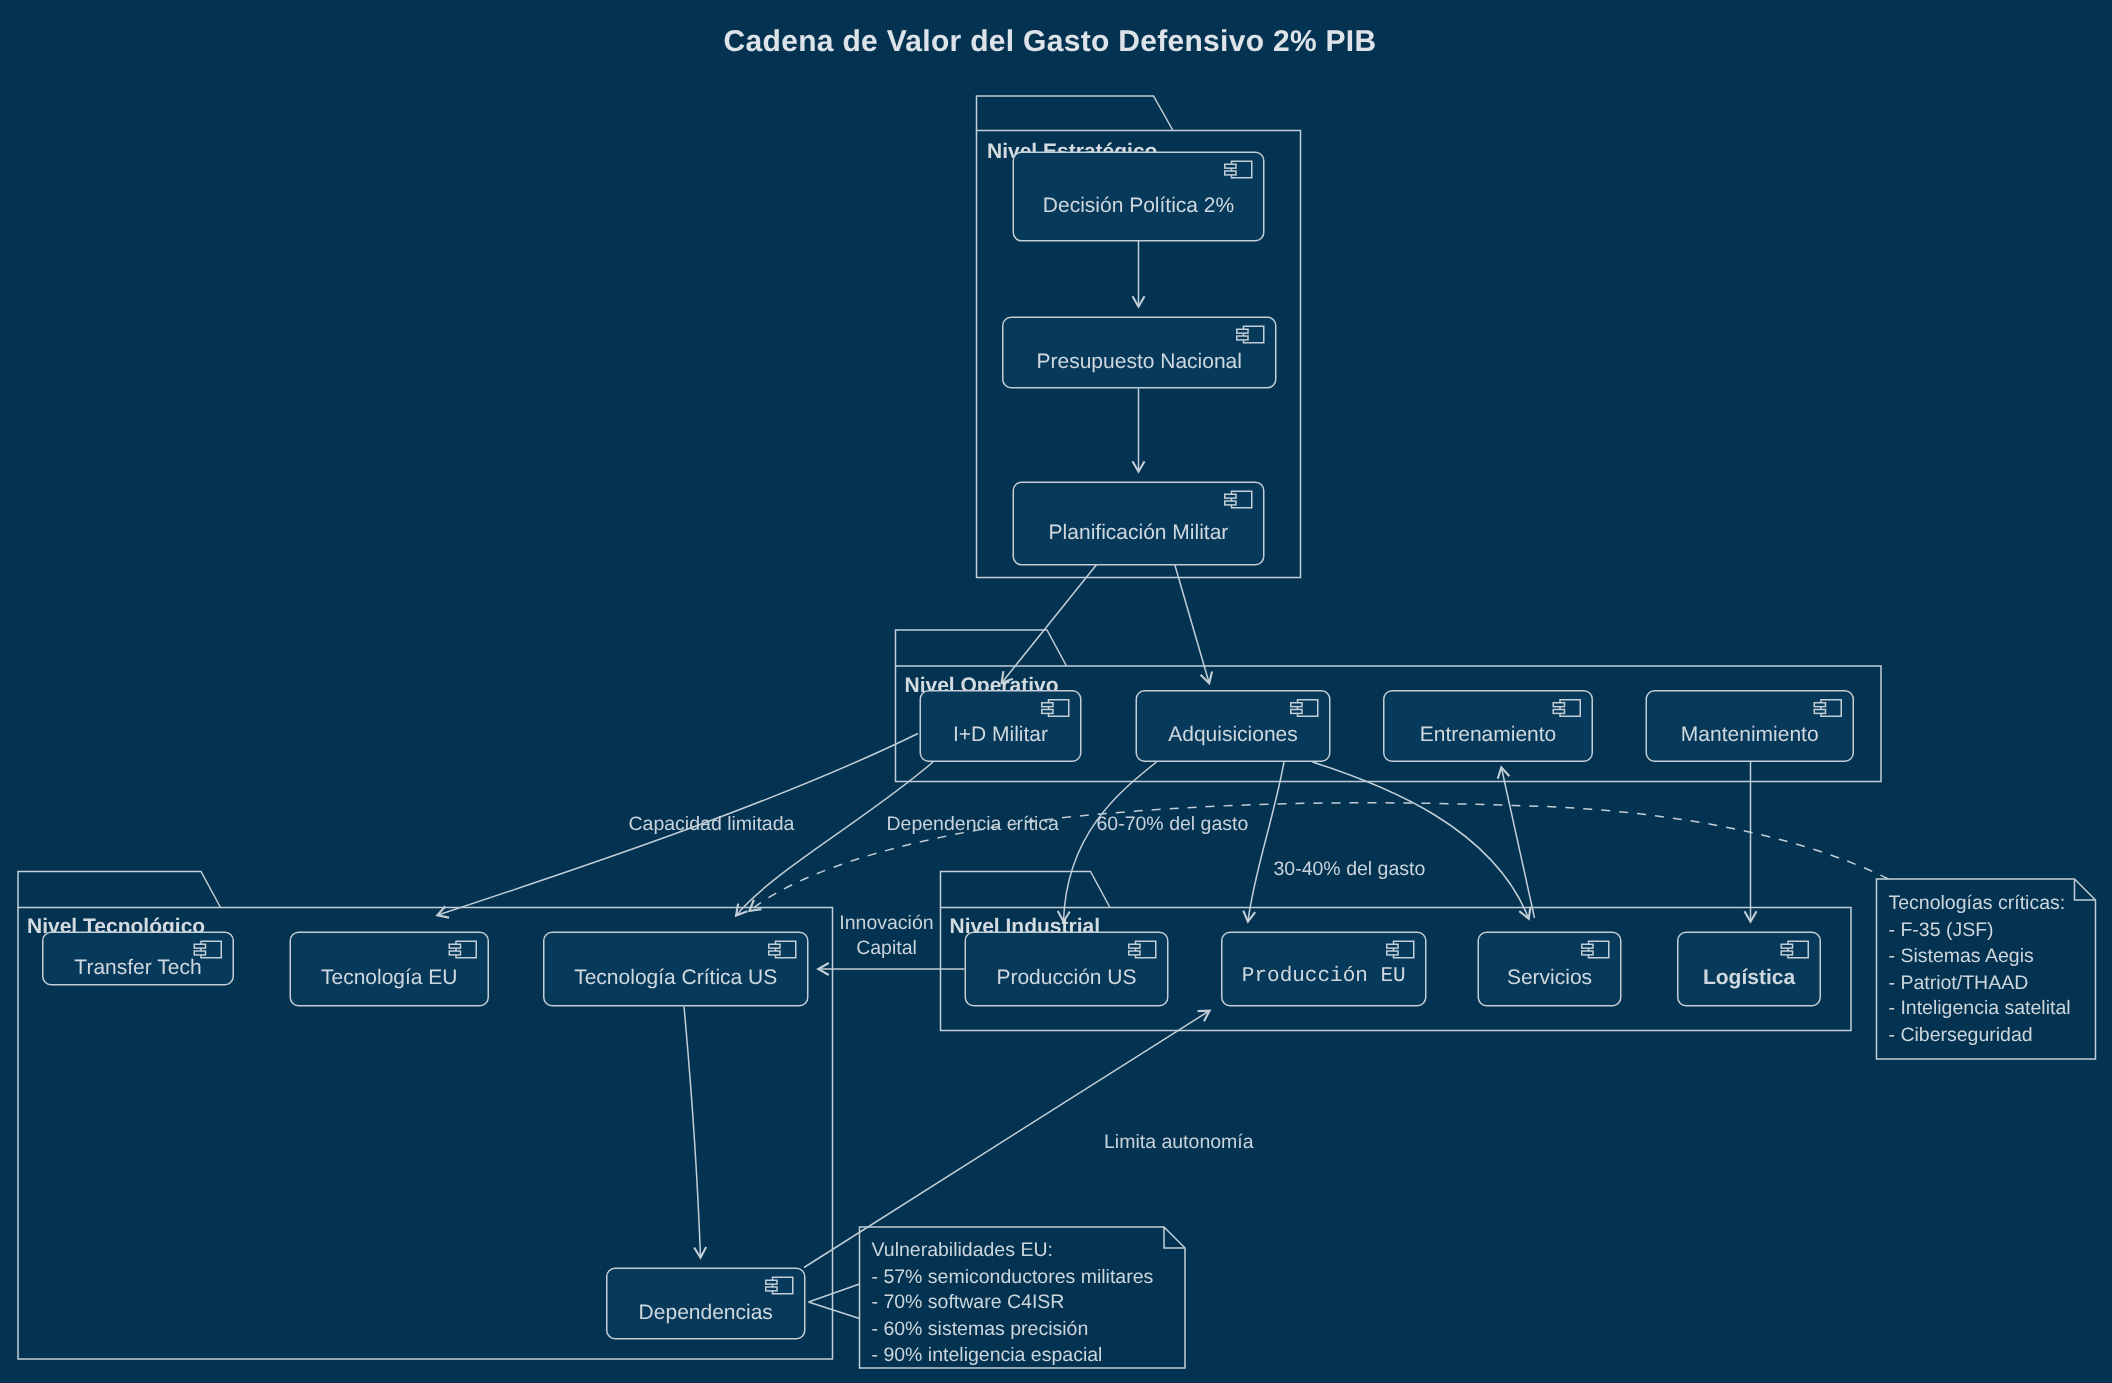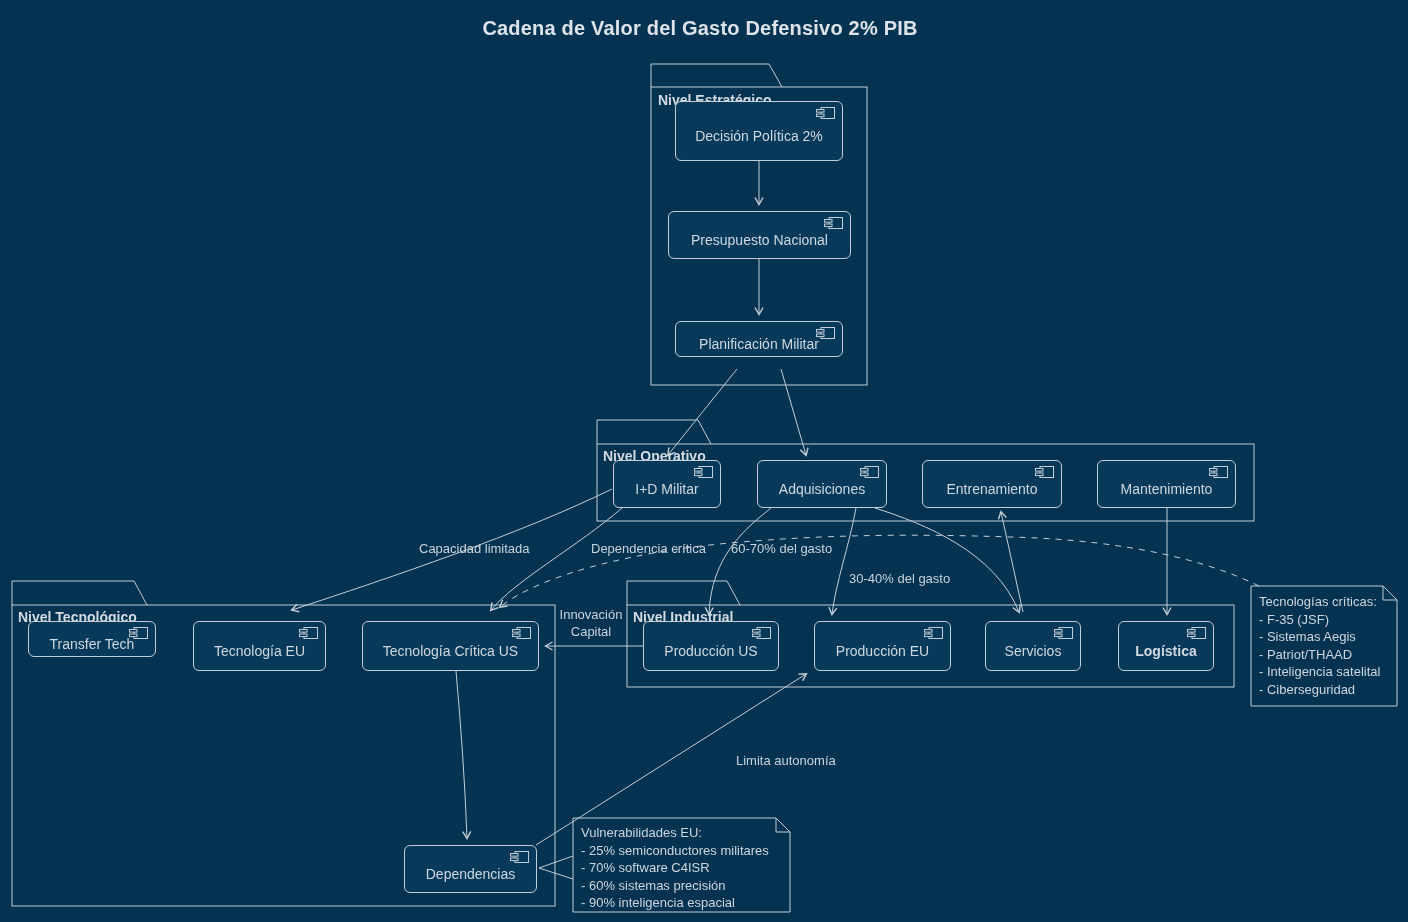--- a/index.html
+++ b/index.html
@@ -112,21 +112,21 @@
     <span>Decisión Política 2%</span>
   </div>
   <div class="comp" style="left:668px;top:211px;width:183px;height:48px;">
     <svg class="cicon" viewBox="0 0 21 15">
         <rect x="6" y="1.5" width="13.5" height="11" fill="none" stroke="#c3ced6"></rect>
         <rect x="1.5" y="3.5" width="7.5" height="2.6" fill="#06395a" stroke="#c3ced6"></rect>
         <rect x="1.5" y="8" width="7.5" height="2.6" fill="#06395a" stroke="#c3ced6"></rect>
       </svg>
     <span>Presupuesto Nacional</span>
   </div>
-  <div class="comp" style="left:675px;top:321px;width:168px;height:36px;">
+  <div class="comp" style="left:675px;top:321px;width:168px;height:56px;">
     <svg class="cicon" viewBox="0 0 21 15">
         <rect x="6" y="1.5" width="13.5" height="11" fill="none" stroke="#c3ced6"></rect>
         <rect x="1.5" y="3.5" width="7.5" height="2.6" fill="#06395a" stroke="#c3ced6"></rect>
         <rect x="1.5" y="8" width="7.5" height="2.6" fill="#06395a" stroke="#c3ced6"></rect>
       </svg>
     <span>Planificación Militar</span>
   </div>
 
   <div class="comp" style="left:613px;top:460px;width:108px;height:48px;">
     <svg class="cicon" viewBox="0 0 21 15">
@@ -195,21 +195,21 @@
   </div>
 
   <div class="comp" style="left:643px;top:621px;width:136px;height:50px;">
     <svg class="cicon" viewBox="0 0 21 15">
         <rect x="6" y="1.5" width="13.5" height="11" fill="none" stroke="#c3ced6"></rect>
         <rect x="1.5" y="3.5" width="7.5" height="2.6" fill="#06395a" stroke="#c3ced6"></rect>
         <rect x="1.5" y="8" width="7.5" height="2.6" fill="#06395a" stroke="#c3ced6"></rect>
       </svg>
     <span>Producción US</span>
   </div>
-  <div class="comp" style="left:814px;top:621px;width:137px;height:50px;">
+  <div class="comp" style="left:814px;top:621px;width:137px;height:50px;font-family:Liberation Mono, monospace;">
     <svg class="cicon" viewBox="0 0 21 15">
         <rect x="6" y="1.5" width="13.5" height="11" fill="none" stroke="#c3ced6"></rect>
         <rect x="1.5" y="3.5" width="7.5" height="2.6" fill="#06395a" stroke="#c3ced6"></rect>
         <rect x="1.5" y="8" width="7.5" height="2.6" fill="#06395a" stroke="#c3ced6"></rect>
       </svg>
     <span>Producción EU</span>
   </div>
   <div class="comp" style="left:985px;top:621px;width:96px;height:50px;">
     <svg class="cicon" viewBox="0 0 21 15">
         <rect x="6" y="1.5" width="13.5" height="11" fill="none" stroke="#c3ced6"></rect>
@@ -240,19 +240,19 @@
   <div class="abs note-text" style="left:1259px;top:593px;">
     <div>Tecnologías críticas:</div>
     <div>- F-35 (JSF)</div>
     <div>- Sistemas Aegis</div>
     <div>- Patriot/THAAD</div>
     <div>- Inteligencia satelital</div>
     <div>- Ciberseguridad</div>
   </div>
   <div class="abs note-text" style="left:581px;top:824px;">
     <div>Vulnerabilidades EU:</div>
-    <div>- 25% semiconductores militares</div>
+    <div>- 57% semiconductores militares</div>
     <div>- 70% software C4ISR</div>
     <div>- 60% sistemas precisión</div>
     <div>- 90% inteligencia espacial</div>
   </div>
 
 </div>
 
 </body></html>

